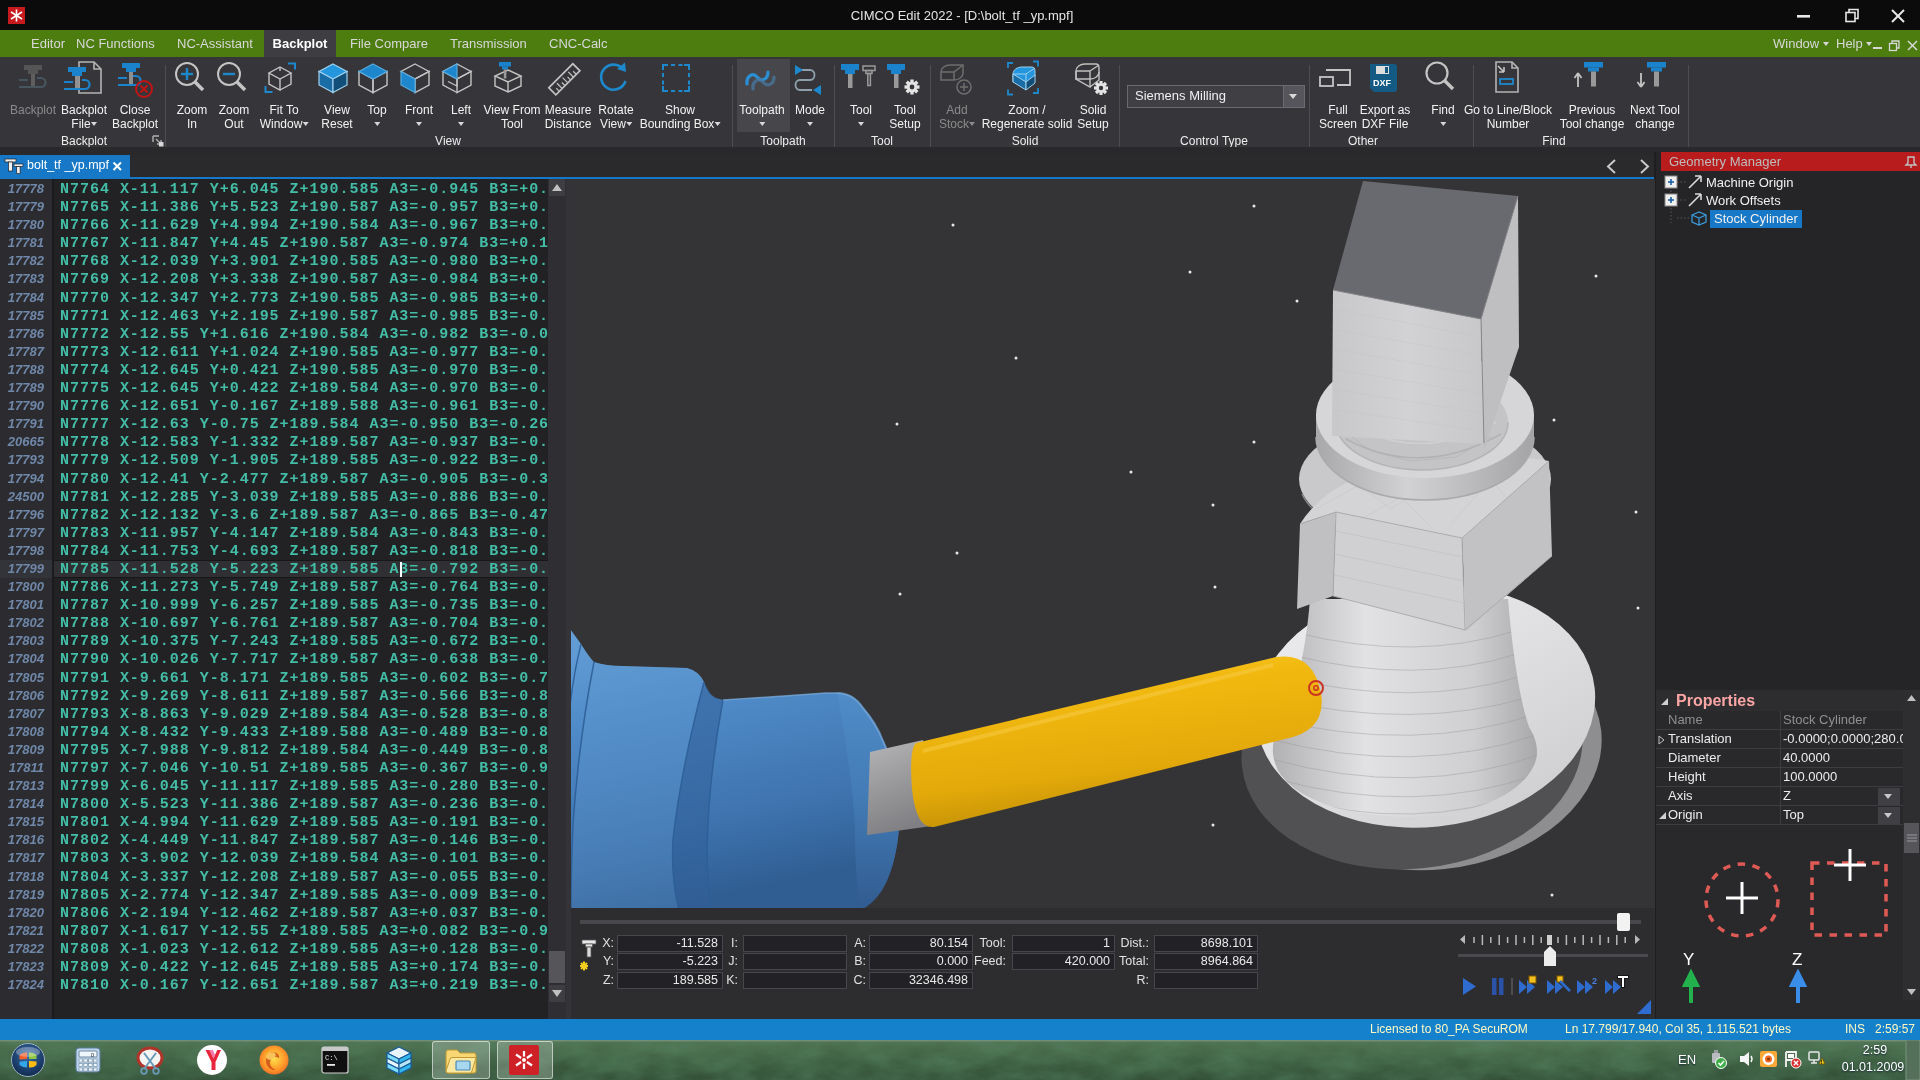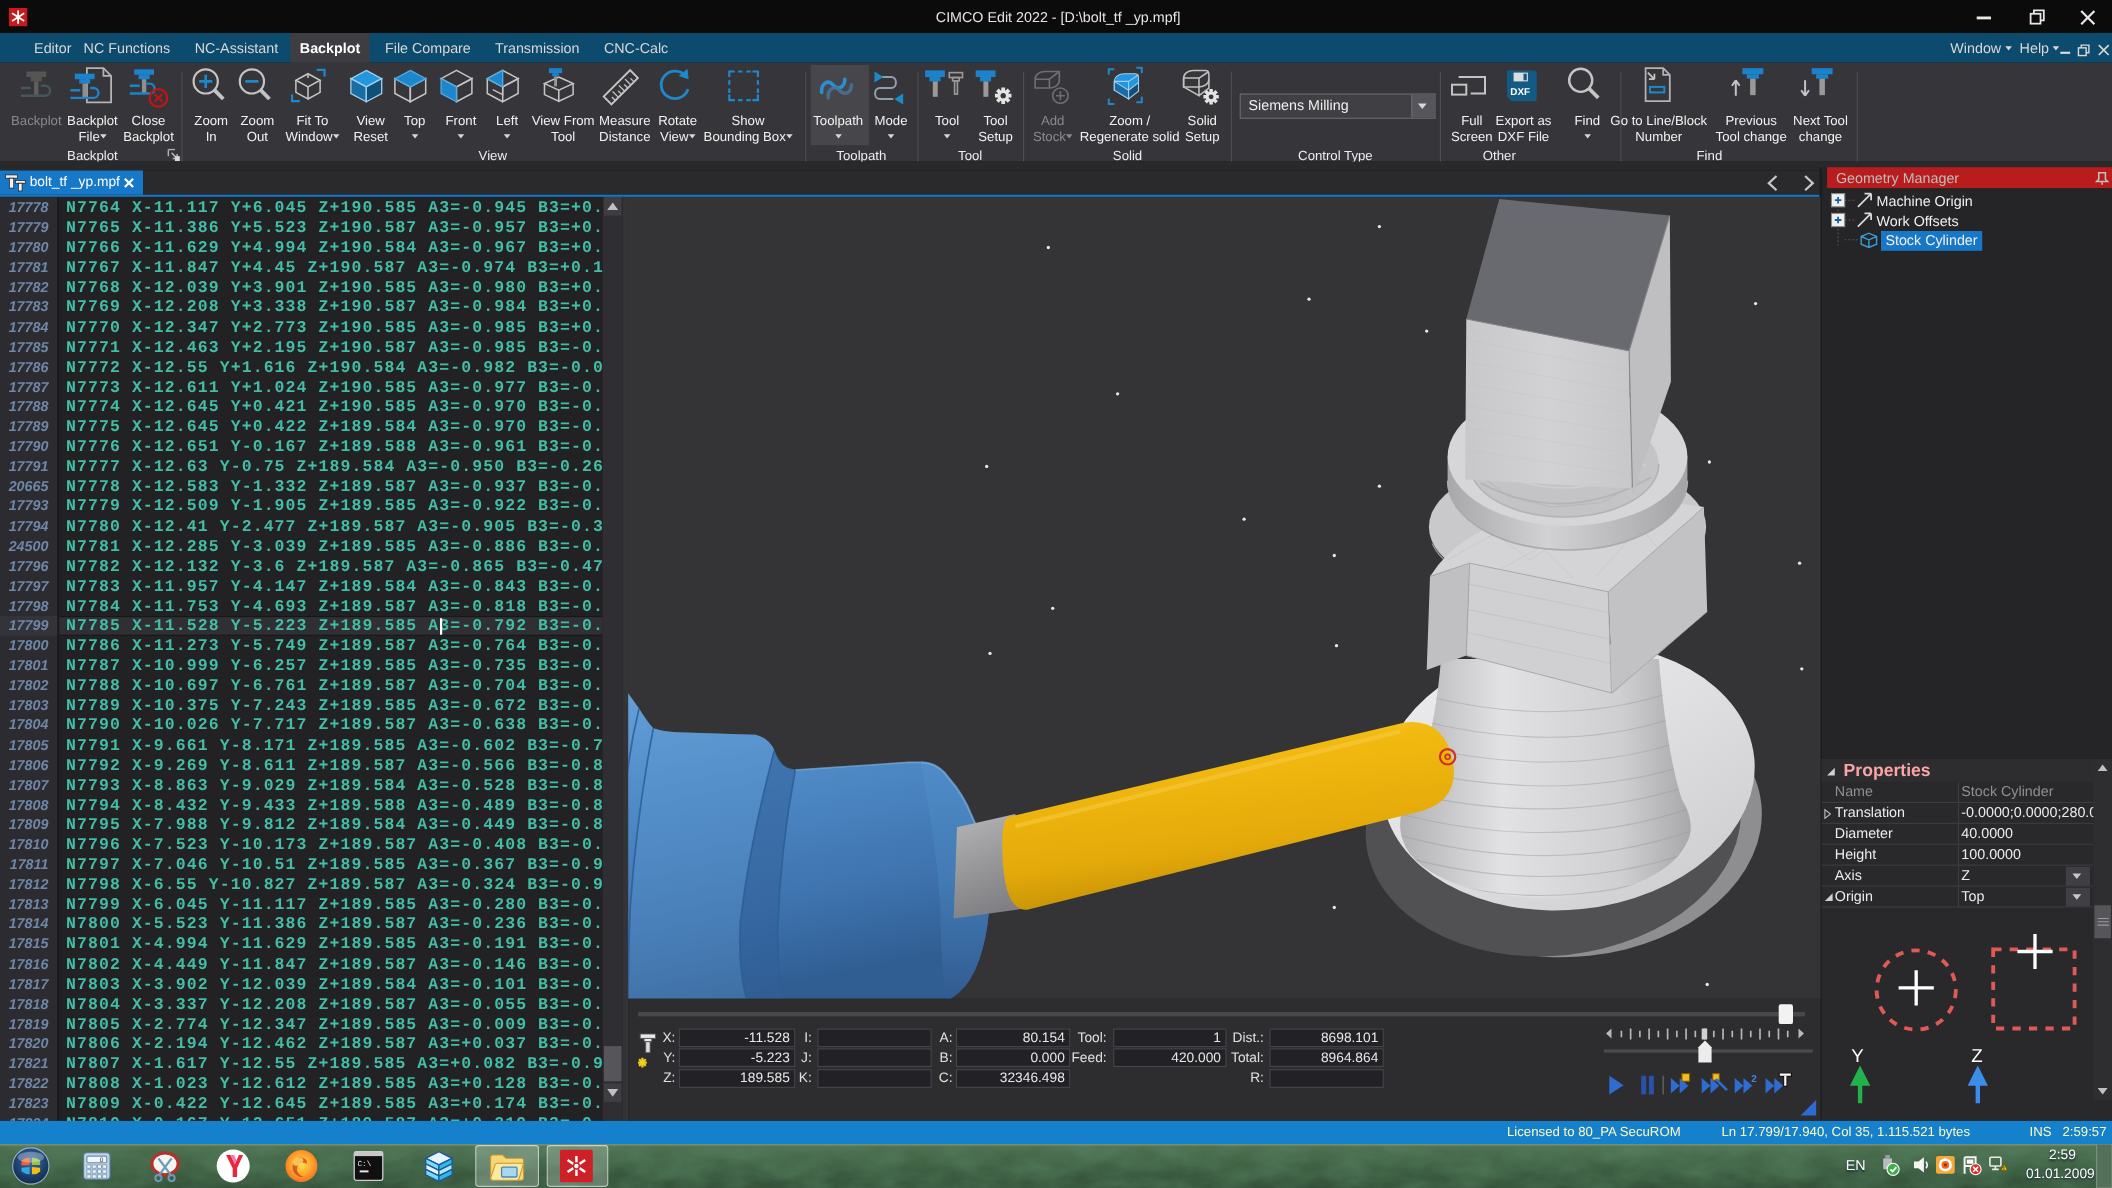--- a/index.html
+++ b/index.html
@@ -1,21 +1,21 @@
 <!DOCTYPE html>
 <html><head>
 <meta charset="utf-8">
 <style>
 *{margin:0;padding:0;box-sizing:border-box}
 html,body{width:1920px;height:1080px;overflow:hidden;background:#000;font-family:"Liberation Sans",sans-serif}
 #app{position:absolute;left:0;top:0;width:1920px;height:1080px;background:#0b0b0b}
 .abs{position:absolute}
 
 #titlebar{position:absolute;left:0;top:0;width:1920px;height:30px;background:#0b0b0b;color:#e4e4e4;font-size:13px}
-#menubar{position:absolute;left:0;top:30px;width:1920px;height:27px;background:#0c4a6e;color:#d8d8d8;font-size:13px}
+#menubar{position:absolute;left:0;top:30px;width:1920px;height:27px;background:#4d7c0f;color:#d8d8d8;font-size:13px}
 .mitem{position:absolute;top:0;height:27px;line-height:27px;text-align:center;white-space:nowrap}
 
 #ribbon{position:absolute;left:0;top:57px;width:1920px;height:90px;background:#36363a;overflow:hidden}
 #ribbonbtm{position:absolute;left:0;top:147px;width:1920px;height:8px;background:#29292c}
 .rsep{position:absolute;top:8px;height:124px;width:1px;background:#4d4d52}
 .rlabel{position:absolute;font-size:12px;color:#f2f2f2;text-align:center;white-space:nowrap;transform:translateX(-50%)}
 .rgroup{position:absolute;top:77px;font-size:12px;color:#ededed;text-align:center;white-space:nowrap;transform:translateX(-50%)}
 .ricon{position:absolute;transform:translateX(-50%)}
 .darr{display:inline-block;width:0;height:0;border-left:3.5px solid transparent;border-right:3.5px solid transparent;border-top:4px solid #d8d8d8;vertical-align:2px}
 
@@ -446,23 +446,21 @@
 <div class="cr"><span class="g">17800</span>N7786 X-11.273 Y-5.749 Z+189.587 A3=-0.764 B3=-0.</div>
 <div class="cr"><span class="g">17801</span>N7787 X-10.999 Y-6.257 Z+189.585 A3=-0.735 B3=-0.</div>
 <div class="cr"><span class="g">17802</span>N7788 X-10.697 Y-6.761 Z+189.587 A3=-0.704 B3=-0.</div>
 <div class="cr"><span class="g">17803</span>N7789 X-10.375 Y-7.243 Z+189.585 A3=-0.672 B3=-0.</div>
 <div class="cr"><span class="g">17804</span>N7790 X-10.026 Y-7.717 Z+189.587 A3=-0.638 B3=-0.</div>
 <div class="cr"><span class="g">17805</span>N7791 X-9.661 Y-8.171 Z+189.585 A3=-0.602 B3=-0.7</div>
 <div class="cr"><span class="g">17806</span>N7792 X-9.269 Y-8.611 Z+189.587 A3=-0.566 B3=-0.8</div>
 <div class="cr"><span class="g">17807</span>N7793 X-8.863 Y-9.029 Z+189.584 A3=-0.528 B3=-0.8</div>
 <div class="cr"><span class="g">17808</span>N7794 X-8.432 Y-9.433 Z+189.588 A3=-0.489 B3=-0.8</div>
 <div class="cr"><span class="g">17809</span>N7795 X-7.988 Y-9.812 Z+189.584 A3=-0.449 B3=-0.8</div>
-<div class="cr"><span class="g">17810</span>N7796 X-7.523 Y-10.173 Z+189.587 A3=-0.408 B3=-0.</div>
 <div class="cr"><span class="g">17811</span>N7797 X-7.046 Y-10.51 Z+189.585 A3=-0.367 B3=-0.9</div>
-<div class="cr"><span class="g">17812</span>N7798 X-6.55 Y-10.827 Z+189.587 A3=-0.324 B3=-0.9</div>
 <div class="cr"><span class="g">17813</span>N7799 X-6.045 Y-11.117 Z+189.585 A3=-0.280 B3=-0.</div>
 <div class="cr"><span class="g">17814</span>N7800 X-5.523 Y-11.386 Z+189.587 A3=-0.236 B3=-0.</div>
 <div class="cr"><span class="g">17815</span>N7801 X-4.994 Y-11.629 Z+189.585 A3=-0.191 B3=-0.</div>
 <div class="cr"><span class="g">17816</span>N7802 X-4.449 Y-11.847 Z+189.587 A3=-0.146 B3=-0.</div>
 <div class="cr"><span class="g">17817</span>N7803 X-3.902 Y-12.039 Z+189.584 A3=-0.101 B3=-0.</div>
 <div class="cr"><span class="g">17818</span>N7804 X-3.337 Y-12.208 Z+189.587 A3=-0.055 B3=-0.</div>
 <div class="cr"><span class="g">17819</span>N7805 X-2.774 Y-12.347 Z+189.585 A3=-0.009 B3=-0.</div>
 <div class="cr"><span class="g">17820</span>N7806 X-2.194 Y-12.462 Z+189.587 A3=+0.037 B3=-0.</div>
 <div class="cr"><span class="g">17821</span>N7807 X-1.617 Y-12.55 Z+189.585 A3=+0.082 B3=-0.9</div>
 <div class="cr"><span class="g">17822</span>N7808 X-1.023 Y-12.612 Z+189.585 A3=+0.128 B3=-0.</div>

